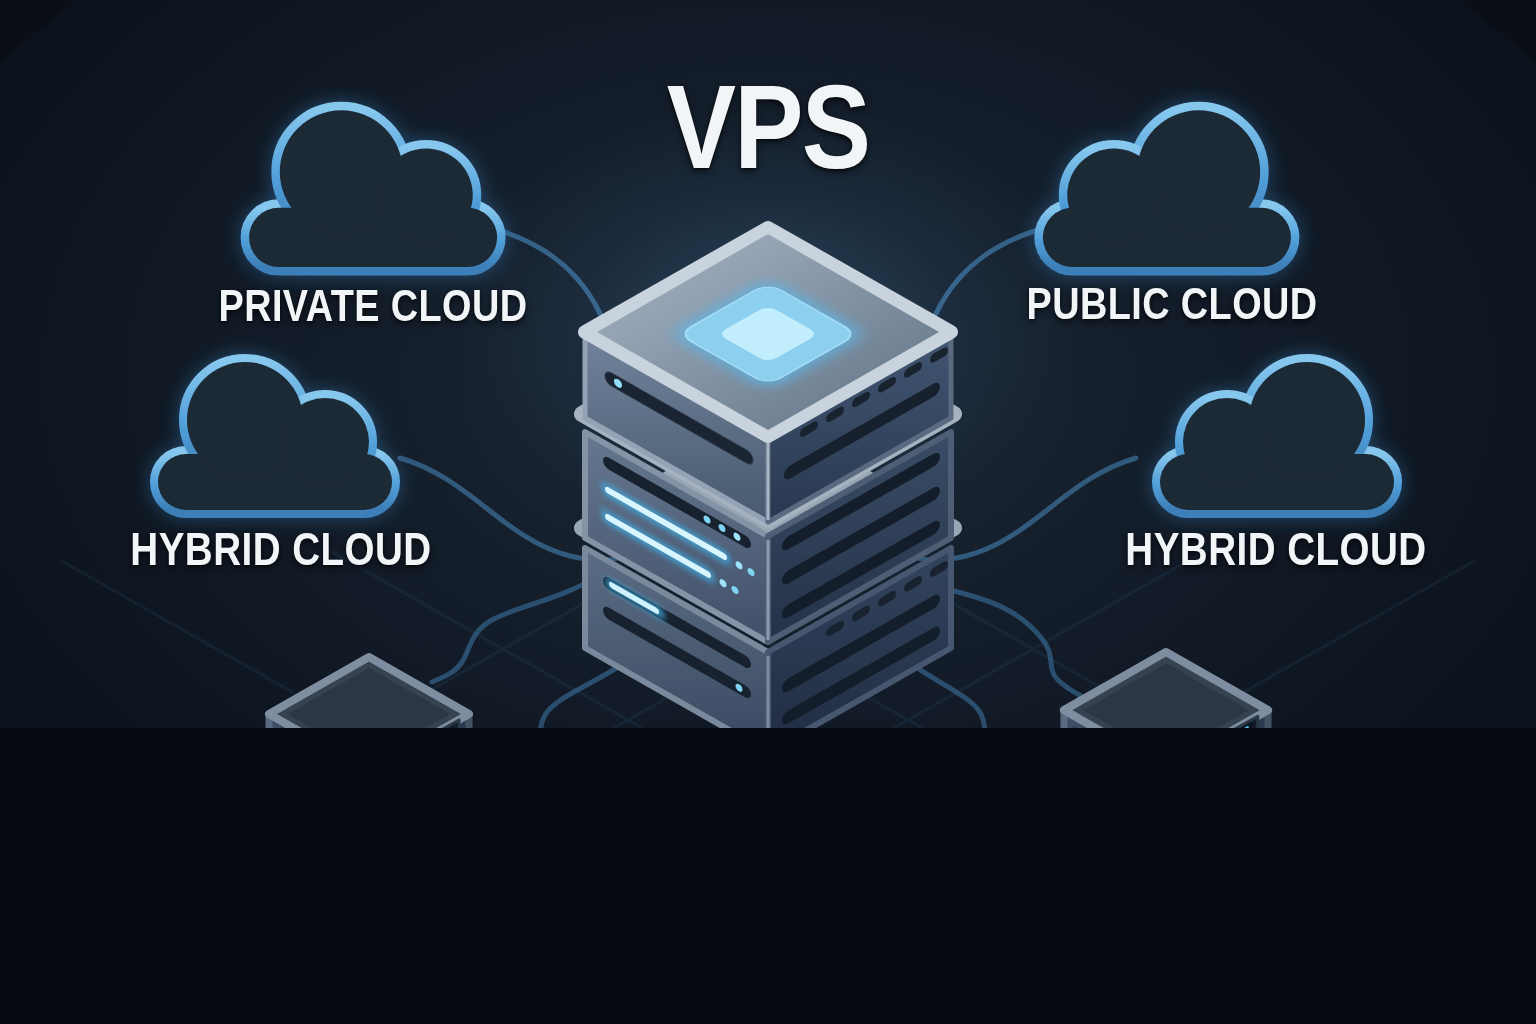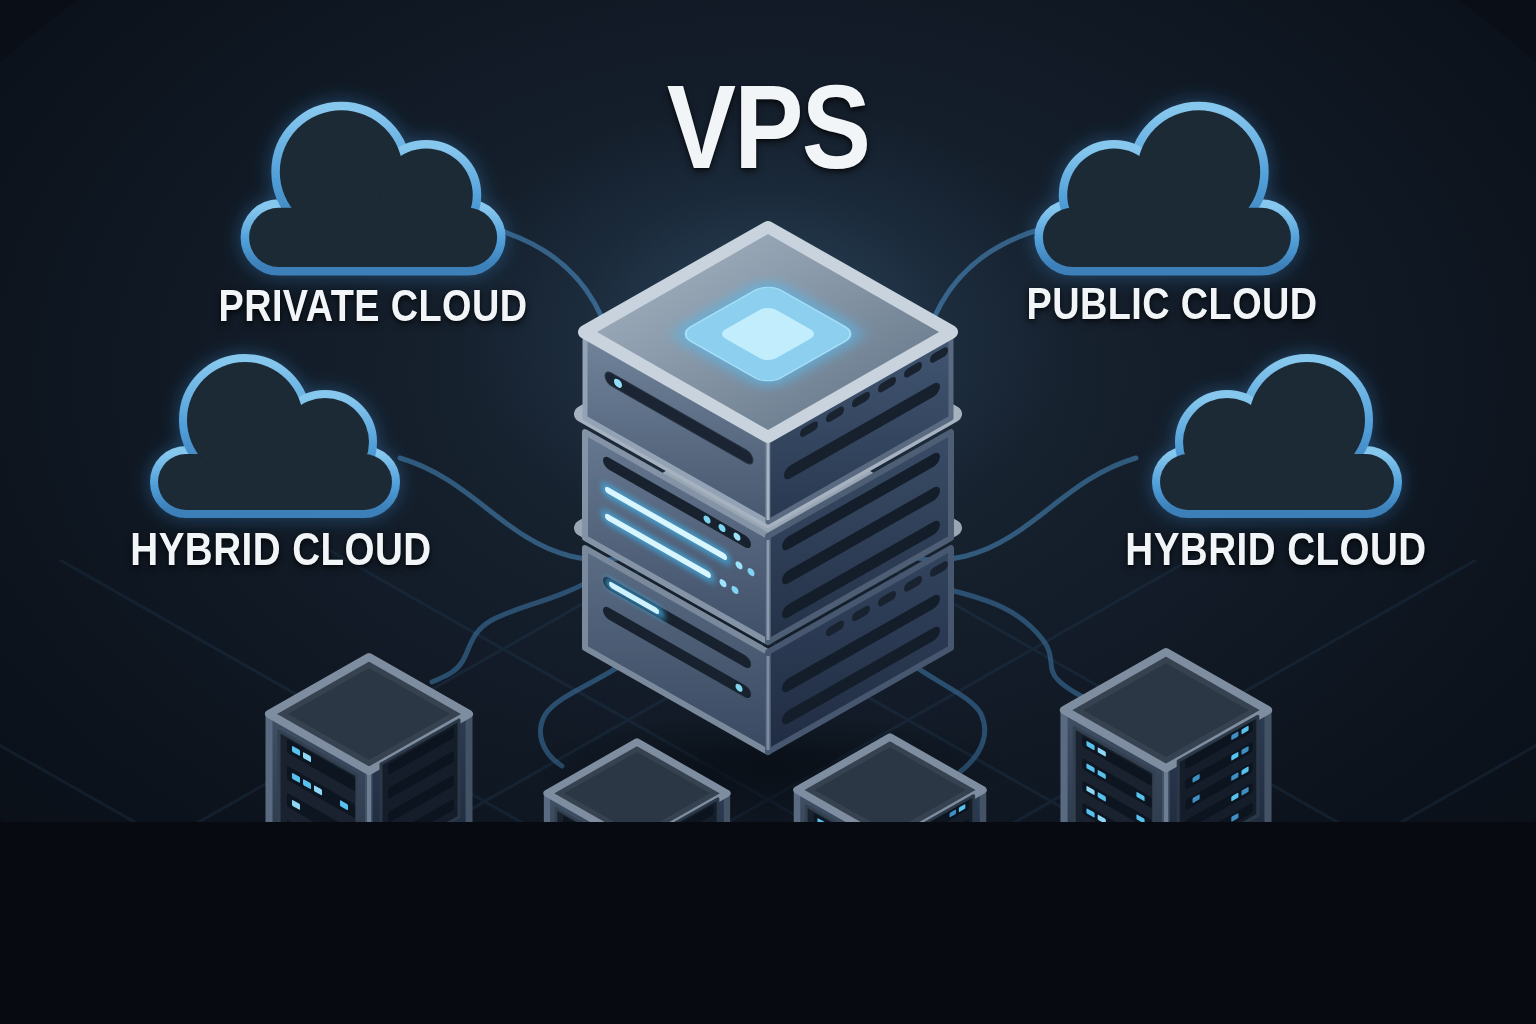--- a/index.html
+++ b/index.html
@@ -1,16 +1,16 @@
 <!DOCTYPE html>
 <html><head>
 <meta charset="utf-8">
 <style>
   html,body{margin:0;padding:0;background:#070b11;}
-  .stage{position:relative;width:1536px;height:822px;overflow:hidden;
+  .stage{position:relative;width:1536px;height:728px;overflow:hidden;
          background:#b91c1c;font-family:"Liberation Sans",sans-serif;}
   .stage svg{position:absolute;left:0;top:0;}
   .lbl{position:absolute;color:#f2f5f8;font-weight:bold;white-space:nowrap;
        text-shadow:0 3px 8px rgba(0,0,0,0.65), 0 1px 2px rgba(0,0,0,0.5);
        transform:translate(-50%,-50%) scaleX(0.86);letter-spacing:0.5px;}
   .lbl-title{font-size:118px;letter-spacing:-2px;transform:translate(-50%,-50%) scaleX(0.88);}
   .lbl-cloud{font-size:44px;}
   .lbl-cloud2{font-size:46px;transform:translate(-50%,-50%) scaleX(0.84);}
 </style>
 </head>

